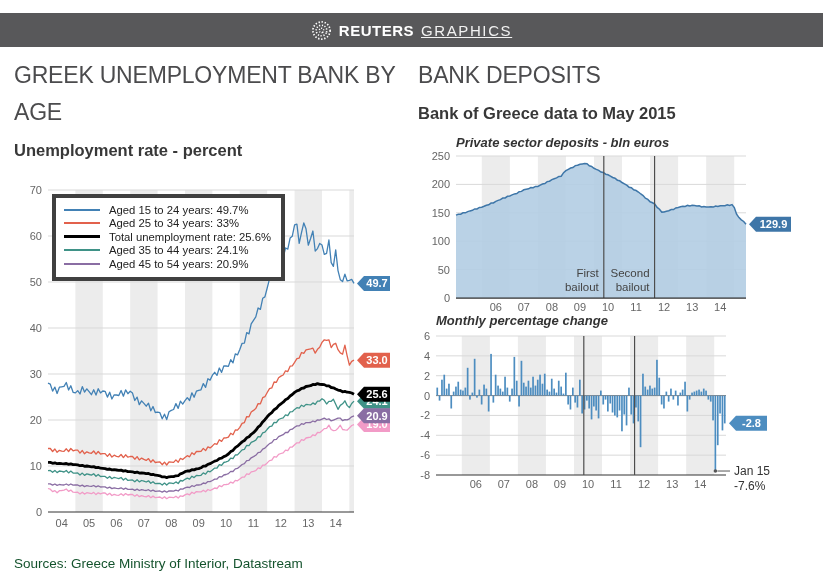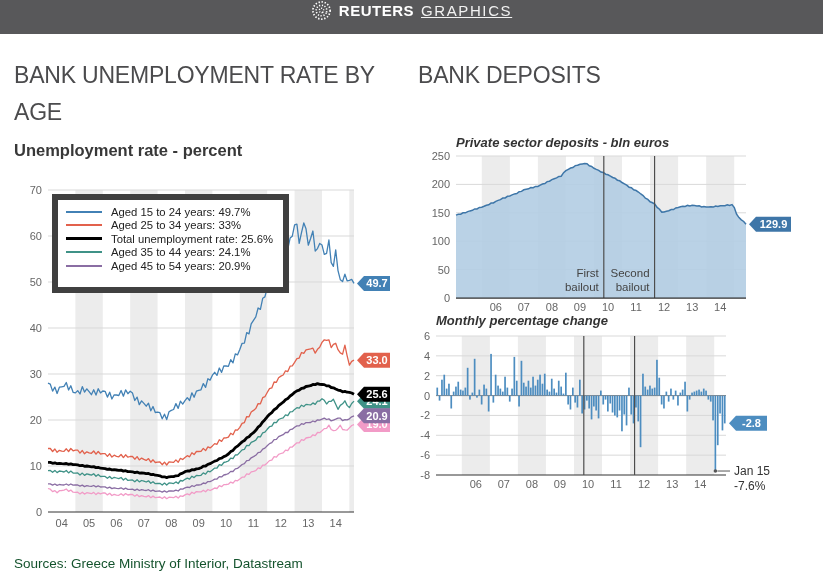--- a/index.html
+++ b/index.html
@@ -1,30 +1,30 @@
 <!DOCTYPE html>
 <html><head>
 <meta charset="utf-8">
 <style>
   html,body{margin:0;padding:0;background:#fff;}
   .page{position:relative;width:823px;height:586px;background:#fff;overflow:hidden;
         font-family:"Liberation Sans",sans-serif;}
-  .hdr{position:absolute;left:0;top:0;width:823px;height:34px;background:#58585a;
-       display:flex;align-items:flex-start;justify-content:center;}
+  .hdr{position:absolute;left:0;top:13px;width:823px;height:34px;background:#58585a;
+       display:flex;align-items:center;justify-content:center;}
   .brand{display:flex;align-items:center;gap:7px;color:#fff;cursor:pointer;}
   .brand .b1{font-size:15px;font-weight:700;letter-spacing:.5px;}
   .brand .b2{font-size:15px;font-weight:400;letter-spacing:1.6px;color:#f2f2f2;text-decoration:underline;}
   h1.sec{position:absolute;margin:0;font-size:23px;font-weight:400;color:#4b4b4d;
          line-height:37px;letter-spacing:-0.2px;}
   h2.sub{position:absolute;margin:0;font-size:16.5px;font-weight:700;color:#383838;}
   #chart-unemployment{position:absolute;left:10px;top:176px;width:402px;height:364px;}
   #chart-deposits{position:absolute;left:416px;top:134px;width:406px;height:180px;}
   #chart-monthly{position:absolute;left:396px;top:312px;width:406px;height:186px;}
-  .legend{position:absolute;left:42px;top:18px;background:#fff;border:6px solid #404040;
-          padding:5px 10px 14px 8px;z-index:5;}
+  .legend{position:absolute;left:42px;top:18px;background:#fff;border:4px solid #404040;
+          padding:5px 10px 6px 8px;z-index:5;}
   .lrow{display:flex;align-items:center;height:13.5px;}
   .lswatch{display:inline-block;width:36px;margin-right:9px;flex:none;}
   .ltext{font-size:11.3px;color:#222;white-space:nowrap;}
   .src{position:absolute;left:14px;top:556px;font-size:13.5px;color:#14532d;}
   svg{font-family:"Liberation Sans",sans-serif;}
 </style>
 </head>
 <body>
 
 <div class="page">
@@ -33,24 +33,25 @@
       <svg width="21" height="21" viewBox="0 0 21 21">
         <circle cx="10.5" cy="10.5" r="8.6" fill="none" stroke="#fff" stroke-width="1.7" stroke-dasharray="1.4,1.7"></circle>
         <circle cx="10.5" cy="10.5" r="5.3" fill="none" stroke="#fff" stroke-width="1.6" stroke-dasharray="1.2,1.6" transform="rotate(25 10.5 10.5)"></circle>
         <circle cx="10.5" cy="10.5" r="2.2" fill="none" stroke="#fff" stroke-width="1.4" stroke-dasharray="1,1.3" transform="rotate(60 10.5 10.5)"></circle>
       </svg>
       <span class="b1">REUTERS</span>
       <span class="b2">GRAPHICS</span>
     </div>
   </div>
 
-  <h1 class="sec" style="left:14px;top:57px;width:382px;">BANK UNEMPLOYMENT RATE BY AGE</h1>
+  <h1 class="sec" style="left:14px;top:57px;width:382px;">GREEK UNEMPLOYMENT BANK BY AGE</h1>
   <h2 class="sub" style="left:14px;top:141px;">Unemployment rate - percent</h2>
 
   <h1 class="sec" style="left:418px;top:57px;width:390px;">BANK DEPOSITS</h1>
+  <h2 class="sub" style="left:418px;top:104px;">Bank of Greece data to May 2015</h2>
 
   <div id="chart-unemployment"><svg width="402" height="364">
         <rect x="65.39480752014306" y="14" width="27.39480752014306" height="322" fill="#ececec"></rect>
         <rect x="120.18442256042918" y="14" width="27.39480752014306" height="322" fill="#ececec"></rect>
         <rect x="174.97403760071532" y="14" width="27.394807520143047" height="322" fill="#ececec"></rect>
         <rect x="229.76365264100144" y="14" width="27.394807520143047" height="322" fill="#ececec"></rect>
         <rect x="284.55326768128754" y="14" width="27.394807520143104" height="322" fill="#ececec"></rect>
         <rect x="339.3428827215737" y="14" width="4.657117278426313" height="322" fill="#ececec"></rect>
         <text x="32" y="340" font-size="11" fill="#666666" text-anchor="end">0</text>
         <line x1="38" y1="290" x2="344" y2="290" stroke="#d9d9d9" stroke-width="1"></line>

